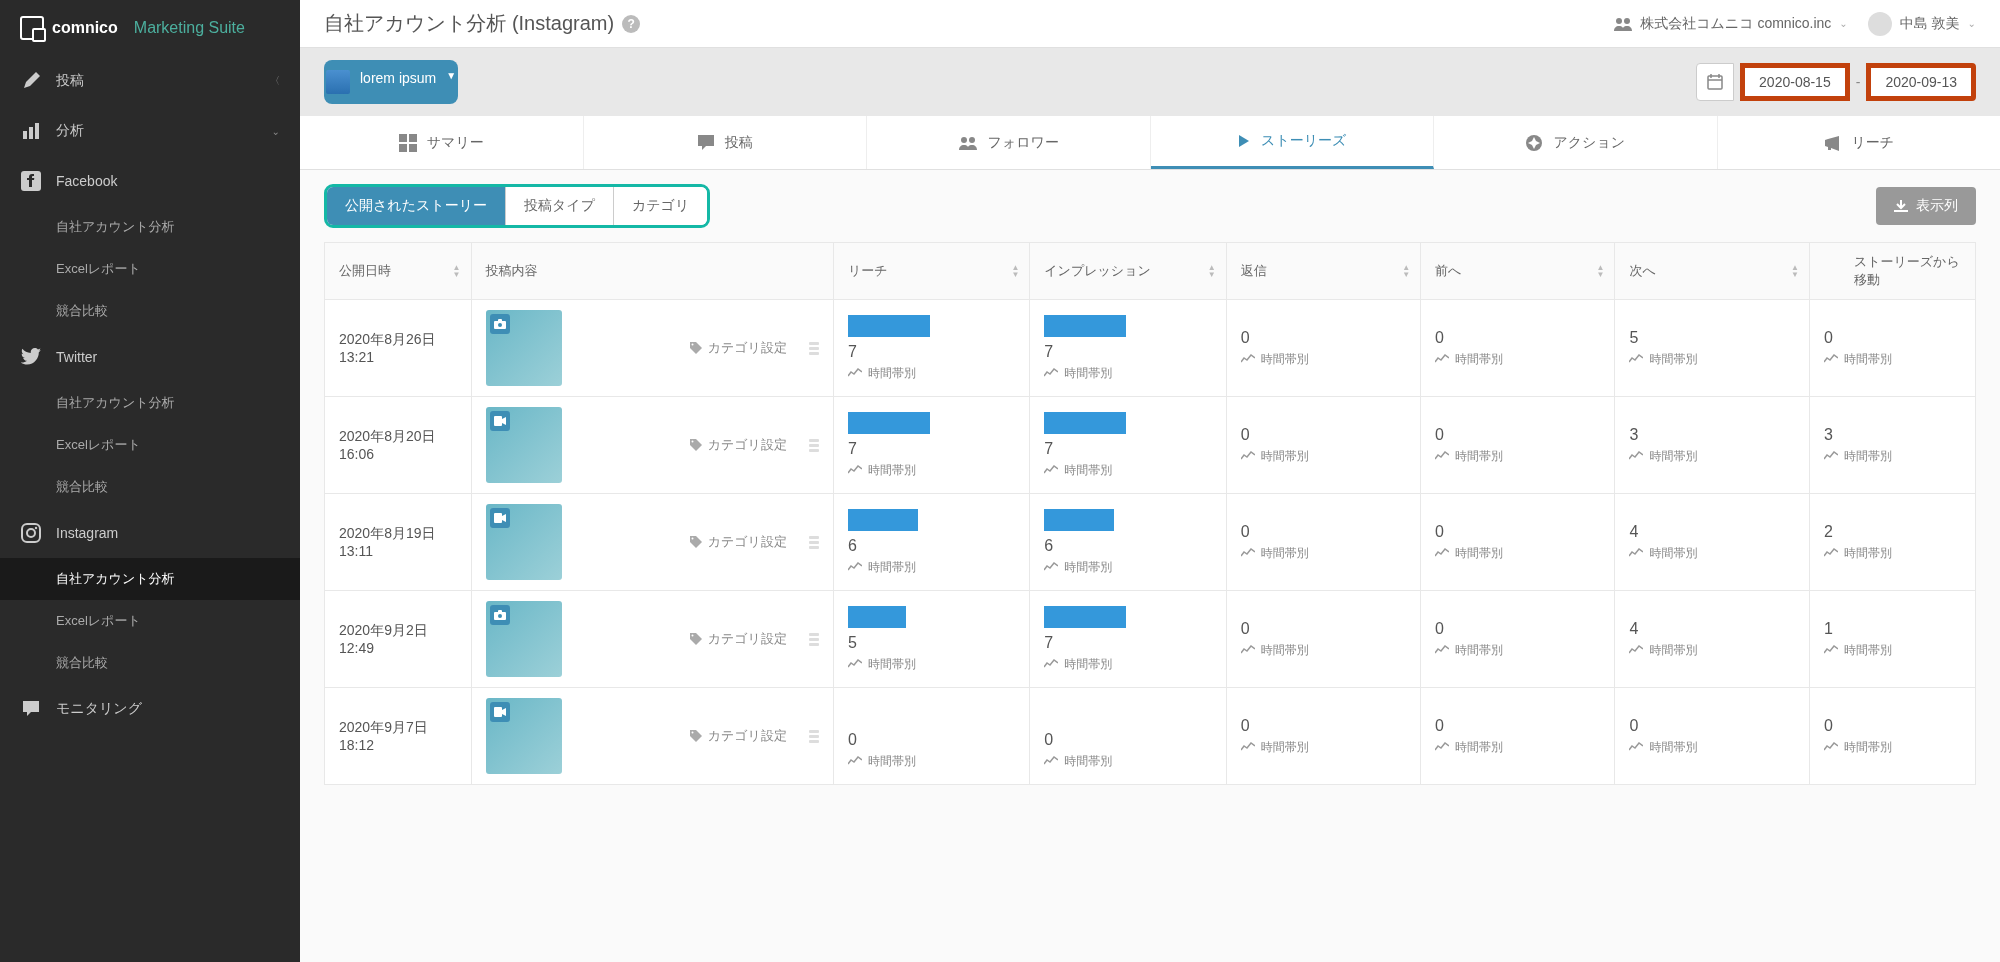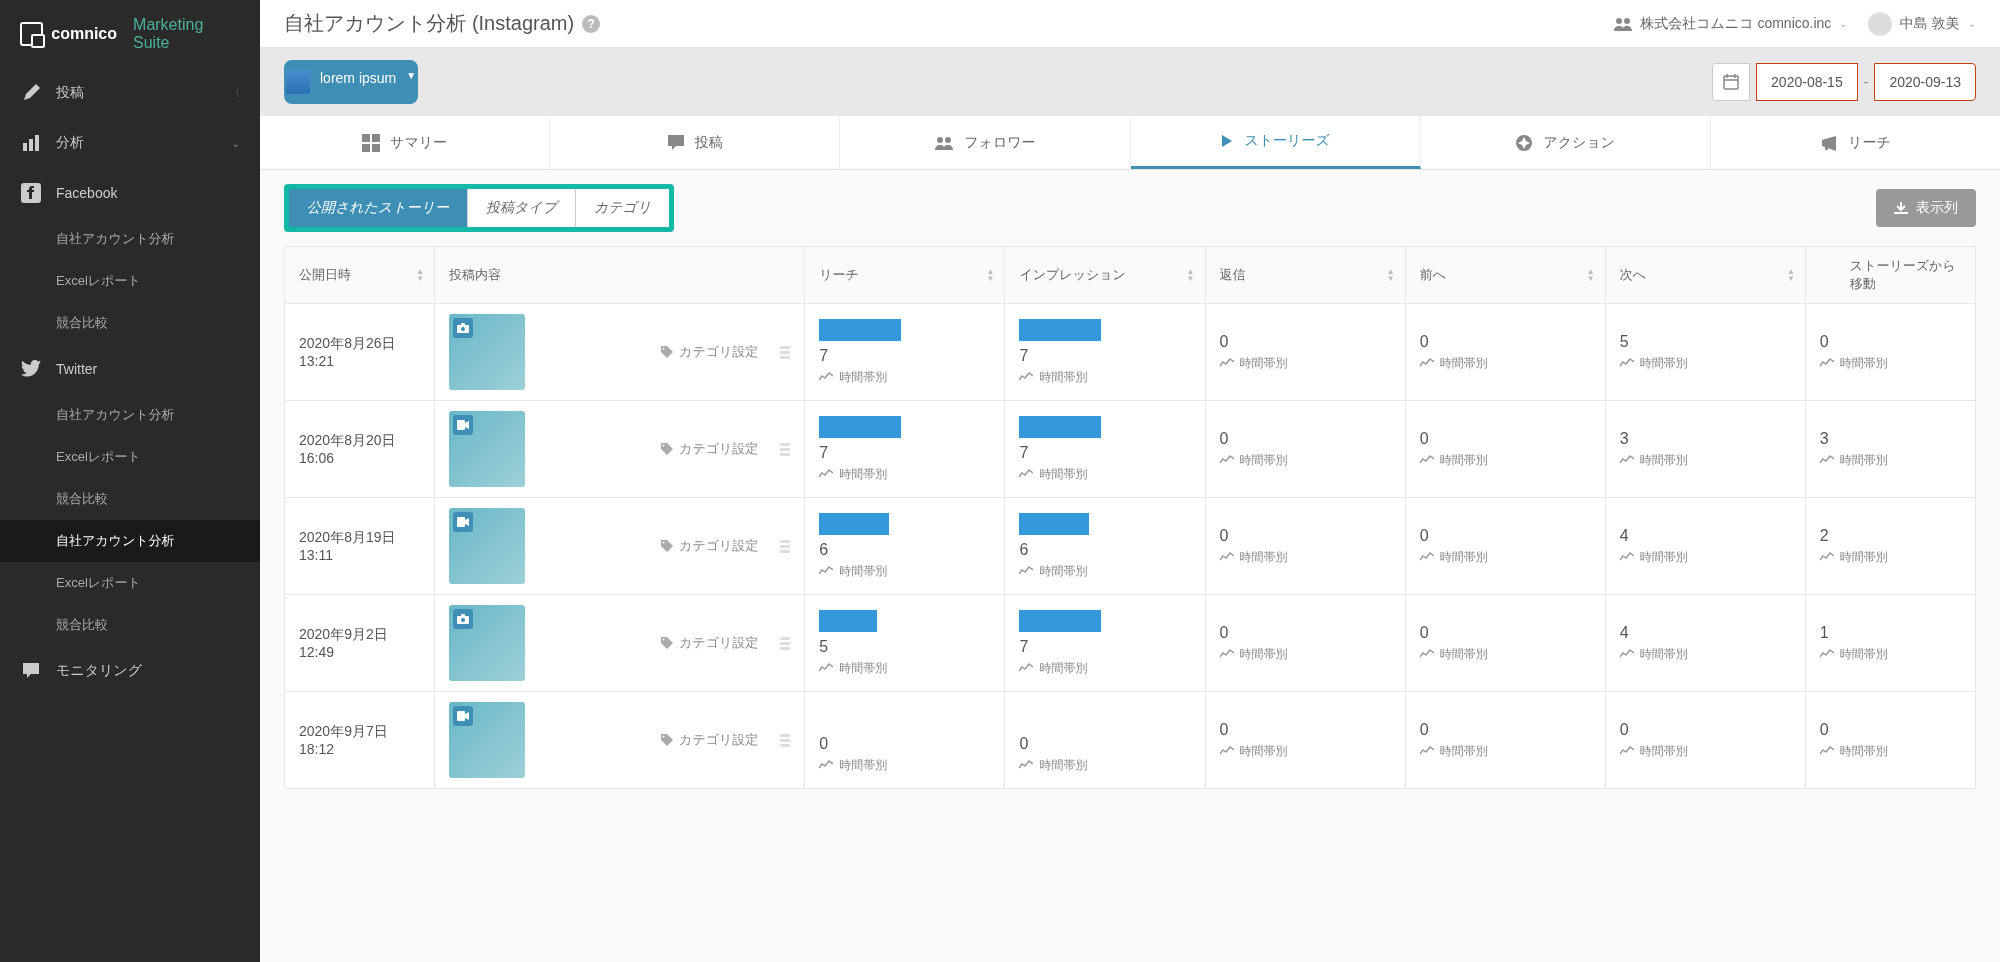--- a/index.html
+++ b/index.html
@@ -1,18 +1,18 @@
 <!DOCTYPE html>
 <html><head>
 <meta charset="utf-8">
 <style>
 * { box-sizing: border-box; margin: 0; padding: 0; }
 body { font-family: -apple-system, "Hiragino Sans", "Yu Gothic", sans-serif; background: #f5f5f5; color: #333; font-size: 14px; width: 2000px; height: 962px; overflow: hidden; }
 .app { display: flex; height: 100%; }
-.sidebar { width: 260px; background: #2a2a2a; color: #ccc; display: flex; flex-direction: column; overflow-y: auto; }
+.sidebar { width: 300px; background: #2a2a2a; color: #ccc; display: flex; flex-direction: column; overflow-y: auto; }
 .logo-area { padding: 16px 20px; display: flex; align-items: center; gap: 8px; }
 .logo-mark { width: 24px; height: 24px; border: 2px solid #fff; border-radius: 3px; position: relative; }
 .logo-mark::after { content: ""; position: absolute; right: -4px; bottom: -4px; width: 10px; height: 10px; background: #2a2a2a; border: 2px solid #fff; border-radius: 2px; }
 .logo-text { color: #fff; font-weight: 600; font-size: 16px; }
 .logo-sub { color: #4caf9e; font-size: 16px; margin-left: 8px; }
 .nav-item { display: flex; align-items: center; gap: 14px; padding: 14px 20px; cursor: pointer; }
 .nav-icon { width: 22px; height: 22px; display: flex; align-items: center; justify-content: center; flex-shrink: 0; }
 .nav-item .chev { margin-left: auto; font-size: 10px; color: #888; }
 .nav-sub { padding: 12px 20px 12px 56px; cursor: pointer; color: #aaa; font-size: 13px; }
 .nav-sub.active { background: #1a1a1a; color: #fff; }
@@ -21,37 +21,37 @@
 .page-title { font-size: 20px; color: #555; display: flex; align-items: center; gap: 8px; }
 .help-icon { width: 18px; height: 18px; border-radius: 50%; background: #bbb; color: #fff; display: flex; align-items: center; justify-content: center; font-size: 12px; font-weight: bold; }
 .top-right { margin-left: auto; display: flex; align-items: center; gap: 20px; }
 .org-sel, .user-sel { display: flex; align-items: center; gap: 8px; cursor: pointer; color: #666; }
 .avatar { width: 24px; height: 24px; border-radius: 50%; background: #ddd; }
 .toolbar { display: flex; align-items: center; padding: 12px 24px; background: #e8e8e8; }
 .acct-dd { background: #3e8eb5; color: #fff; padding: 10px 2px; border-radius: 8px; display: flex; gap: 10px; cursor: pointer; }
 .acct-thumb { width: 24px; height: 24px; background: linear-gradient(#4a90d0, #2a70b0); border-radius: 2px; }
 .date-group { margin-left: auto; display: flex; align-items: center; gap: 6px; }
 .date-icon-btn { width: 38px; height: 38px; border: 1px solid #ccc; background: #fff; border-radius: 4px 0 0 4px; display: flex; align-items: center; justify-content: center; color: #888; cursor: pointer; }
-.date-input { height: 38px; border: 1px solid #c2410c; background: #fff; padding: 0 14px; display: flex; align-items: center; color: #555; }
+.date-input { height: 38px; border: 5px solid #c2410c; background: #fff; padding: 0 14px; display: flex; align-items: center; color: #555; }
 .date-sep { color: #888; }
 .tabs { display: flex; background: #fff; border-bottom: 1px solid #e0e0e0; }
 .tab { flex: 1; display: flex; align-items: center; justify-content: center; gap: 10px; padding: 16px 0; cursor: pointer; color: #666; border-right: 1px solid #eee; }
 .tab:last-child { border-right: none; }
 .tab.active { color: #3e8eb5; border-bottom: 3px solid #3e8eb5; }
 .filters { display: flex; align-items: center; gap: 12px; padding: 14px 24px; background: #fafafa; }
 .sel { height: 38px; border: 1px solid #ccc; background: #fff; border-radius: 4px; padding: 0 34px 0 14px; color: #888; display: flex; align-items: center; position: relative; cursor: pointer; }
 .sel::after { content: "▾"; position: absolute; right: 10px; color: #aaa; font-size: 11px; }
 .sel-1 { width: 220px; }
 .sel-2 { width: 220px; }
 .search-input { height: 38px; border: 1px solid #ccc; background: #fff; border-radius: 4px 0 0 4px; padding: 0 14px; width: 200px; }
 .search-btn { height: 38px; padding: 0 24px; background: #d0d0d0; border: 1px solid #ccc; border-left: none; border-radius: 0 4px 4px 0; color: #555; cursor: pointer; }
 .cat-manage { margin-left: auto; background: #999; color: #fff; padding: 10px 18px; border-radius: 4px; display: flex; align-items: center; gap: 8px; cursor: pointer; }
 .content-area { flex: 1; overflow: auto; padding: 0 24px 24px; }
 .chip-row { display: flex; align-items: center; padding: 14px 0; }
-.chips { display: flex; border: 5px solid #14b8a6; border-radius: 4px; overflow: hidden; font-style: italic; }
+.chips { display: flex; border: 3px solid #14b8a6; border-radius: 9px; overflow: hidden; }
 .chip { padding: 10px 18px; background: #fff; cursor: pointer; color: #666; border-right: 1px solid #ccc; }
 .chip:last-child { border-right: none; }
 .chip.active { background: #3e8eb5; color: #fff; }
 .cols-btn { margin-left: auto; background: #999; color: #fff; padding: 10px 18px; border-radius: 4px; display: flex; align-items: center; gap: 8px; cursor: pointer; }
 table { width: 100%; border-collapse: collapse; background: #fff; border: 1px solid #e0e0e0; }
 th, td { border: 1px solid #e8e8e8; padding: 10px 14px; text-align: left; vertical-align: middle; }
 th { background: #fafafa; color: #666; font-weight: 500; position: relative; font-size: 13px; }
 .sort-arrows { position: absolute; right: 10px; top: 50%; transform: translateY(-50%); display: flex; flex-direction: column; gap: 1px; }
 .sort-arrows span { font-size: 8px; color: #bbb; line-height: 6px; }
 .col-date { width: 150px; }
@@ -117,20 +117,30 @@
       <span class="nav-icon">
           <svg width="20" height="18" viewBox="0 0 20 18">
             <path d="M20 2c-.7.3-1.5.5-2.3.6.8-.5 1.5-1.3 1.8-2.2-.8.5-1.7.8-2.6 1C16.1.5 15 0 13.8 0c-2.3 0-4.1 1.9-4.1 4.1 0 .3 0 .6.1.9C6.3 4.8 3.3 3.2 1.4.8c-.4.6-.6 1.3-.6 2.1 0 1.4.7 2.7 1.8 3.4-.7 0-1.3-.2-1.9-.5v.1c0 2 1.4 3.7 3.3 4-.3.1-.7.1-1.1.1-.3 0-.5 0-.8-.1.5 1.6 2.1 2.8 3.9 2.9-1.4 1.1-3.2 1.8-5.2 1.8-.3 0-.7 0-1-.1 1.8 1.2 4 1.9 6.3 1.9 7.5 0 11.7-6.3 11.7-11.7v-.5c.8-.6 1.5-1.3 2-2.1z" fill="#ccc"></path>
           </svg>
         </span>
       <span>Twitter</span>
     </div>
     <div class="nav-sub">自社アカウント分析</div>
     <div class="nav-sub">Excelレポート</div>
     <div class="nav-sub">競合比較</div>
+    <div class="nav-item">
+      <span class="nav-icon">
+          <svg width="20" height="20" viewBox="0 0 20 20">
+            <rect x="1" y="1" width="18" height="18" rx="5" fill="none" stroke="#ccc" stroke-width="2"></rect>
+            <circle cx="10" cy="10" r="4" fill="none" stroke="#ccc" stroke-width="2"></circle>
+            <circle cx="15" cy="5" r="1.2" fill="#ccc"></circle>
+          </svg>
+        </span>
+      <span>Instagram</span>
+    </div>
     <div class="nav-sub active">自社アカウント分析</div>
     <div class="nav-sub">Excelレポート</div>
     <div class="nav-sub">競合比較</div>
     <div class="nav-item">
       <span class="nav-icon">
           <svg width="20" height="20" viewBox="0 0 20 20">
             <path d="M2 2h16v11H10l-4 4v-4H2z" fill="#ccc"></path>
           </svg>
         </span>
       <span>モニタリング</span>

